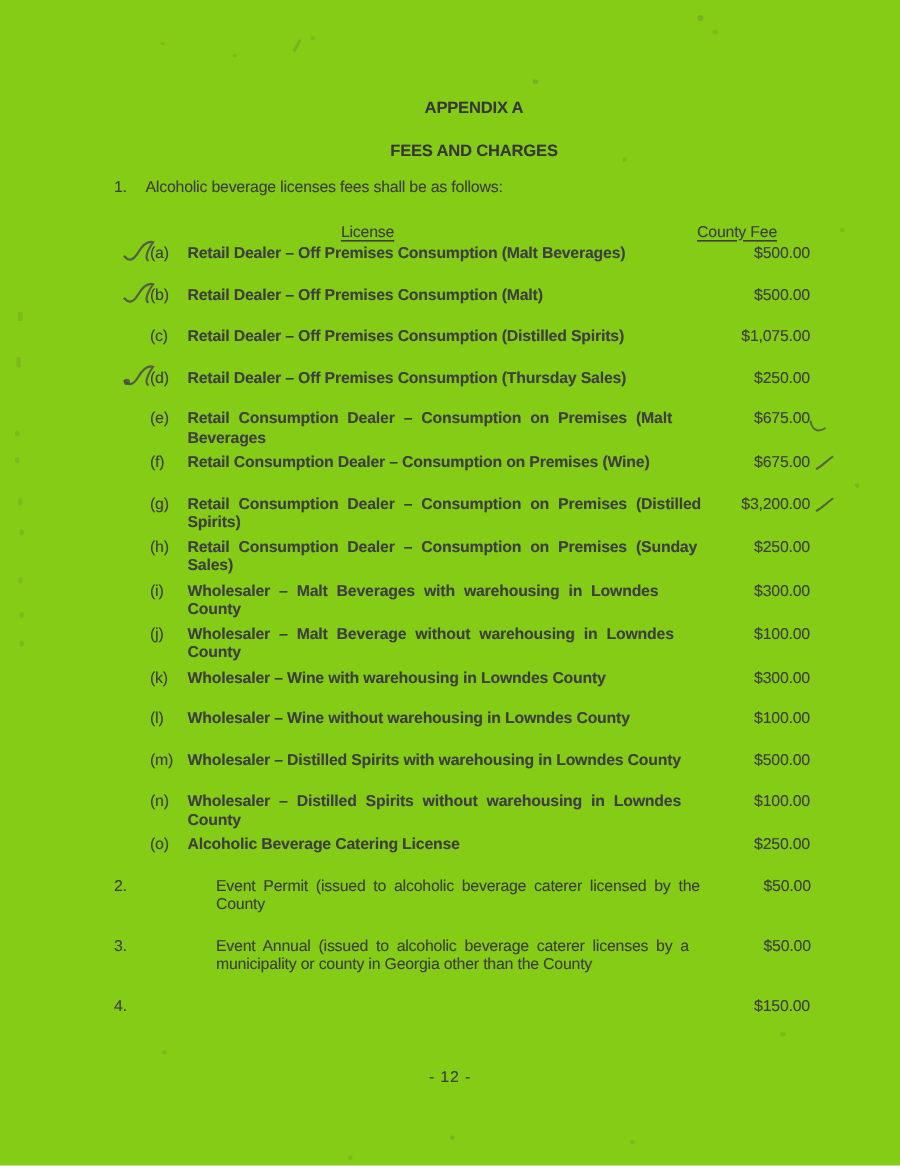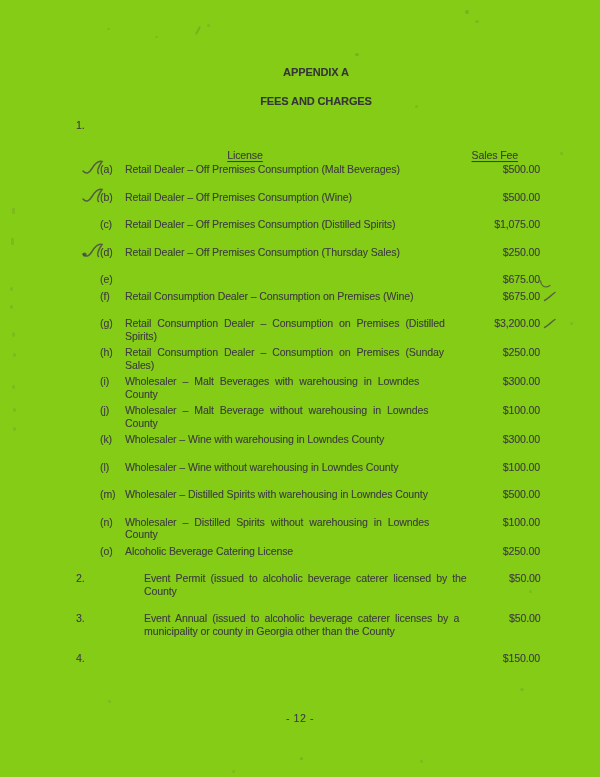--- a/index.html
+++ b/index.html
@@ -22,21 +22,21 @@
   .intro-row { display:flex; margin:0 60px 17px 76px; line-height:12.5px; }
   .intro-row .num { width:21px; flex:none; }
 
   .col-headers { display:flex; margin:0 60px 2px 125px; line-height:12.5px;justify-content:space-between; }
   .license-header { width:240px; text-align:center; text-decoration:underline; text-underline-offset:2px; }
   .fee-header { margin-left:auto; margin-right:22px; text-decoration:underline; text-underline-offset:2px; }
 
   .lrow { display:flex; align-items:flex-start; position:relative;
           margin:0 60px 15px 100px; line-height:12.5px; }
   .lrow .llabel { width:25px; flex:none; }
-  .lrow .ltext  { width:352px; flex:none; white-space:pre-line; }
+  .lrow .ltext  { width:352px; flex:none; white-space:pre-line;font-weight:bold; }
   .lrow .lfee   { margin-left:auto; white-space:nowrap;text-align:center; }
   .lrow.two { margin-bottom:4px; }
   .lrow.two .ltext::first-line { word-spacing:3.2px; }
 
   #numbered-items { margin-top:7px; }
   .nrow { display:flex; align-items:flex-start; position:relative;
           margin:0 60px 15px 76px; line-height:12.5px; }
   .nrow .num   { width:24px; flex:none; }
   .nrow .ntext { width:365px; flex:none; white-space:pre-line;margin-left:44px; }
   .nrow .nfee  { margin-left:auto; white-space:nowrap; }
@@ -86,25 +86,26 @@
   <div class="sp" style="left:232px; top:770px; width:3px; height:3px;"></div>
   <div class="sp" style="left:420px; top:760px; width:3px; height:3px;"></div>
 
   <div class="titles">
     <div class="appendix-title">APPENDIX A</div>
     <div class="section-title">FEES AND CHARGES</div>
   </div>
 
   <div class="intro-row">
     <span class="num">1.</span>
+    <span>Alcoholic beverage licenses fees shall be as follows:</span>
   </div>
 
   <div class="col-headers">
     <span class="license-header">License</span>
-    <span class="fee-header">Sales Fee</span>
+    <span class="fee-header">County Fee</span>
   </div>
 
   <div id="license-rows">
   <div class="lrow">
     <span class="check-mark" style="display: block;">
       <svg width="30" height="18" viewBox="0 0 30 18">
         <path class="swoosh" d="M1 12 C4 15.5 7 14.5 10 9.5 C13 4.5 16.5 1.5 20 2.5 C17 7 14.5 12.5 16.5 14.5" fill="none" stroke="#4a4a4a" stroke-width="1.5" stroke-linecap="round" opacity="0.85"></path>
         <circle class="blob" cx="2.6" cy="12.6" r="2.1" fill="#4a4a4a" opacity="0"></circle>
       </svg>
     </span>
@@ -115,21 +116,21 @@
   </div>
 
   <div class="lrow">
     <span class="check-mark" style="display: block;">
       <svg width="30" height="18" viewBox="0 0 30 18">
         <path class="swoosh" d="M1 12 C4 15.5 7 14.5 10 9.5 C13 4.5 16.5 1.5 20 2.5 C17 7 14.5 12.5 16.5 14.5" fill="none" stroke="#4a4a4a" stroke-width="1.5" stroke-linecap="round" opacity="0.85"></path>
         <circle class="blob" cx="2.6" cy="12.6" r="2.1" fill="#4a4a4a" opacity="0"></circle>
       </svg>
     </span>
     <span class="llabel">(b)</span>
-    <span class="ltext">Retail Dealer – Off Premises Consumption (Wine)</span>
+    <span class="ltext">Retail Dealer – Off Premises Consumption (Malt)</span>
     <span class="lfee">$500.00</span>
 
   </div>
 
   <div class="lrow">
 
     <span class="llabel">(c)</span>
     <span class="ltext">Retail Dealer – Off Premises Consumption (Distilled Spirits)</span>
     <span class="lfee">$1,075.00</span>
 
@@ -144,20 +145,22 @@
     </span>
     <span class="llabel">(d)</span>
     <span class="ltext">Retail Dealer – Off Premises Consumption (Thursday Sales)</span>
     <span class="lfee">$250.00</span>
 
   </div>
 
   <div class="lrow two">
 
     <span class="llabel">(e)</span>
+    <span class="ltext">Retail Consumption Dealer – Consumption on Premises (Malt
+Beverages</span>
     <span class="lfee">$675.00</span>
     <span class="tick-mark tick-hook" style="display: block;"><svg width="14" height="12" viewBox="0 0 14 12">
             <path d="M1.5 1 C2 5.5 5.5 9 11 5.5" fill="none" stroke="#4a4a4a" stroke-width="1.3" stroke-linecap="round" opacity="0.75"></path>
           </svg></span>
   </div>
 
   <div class="lrow">
 
     <span class="llabel">(f)</span>
     <span class="ltext">Retail Consumption Dealer – Consumption on Premises (Wine)</span>

